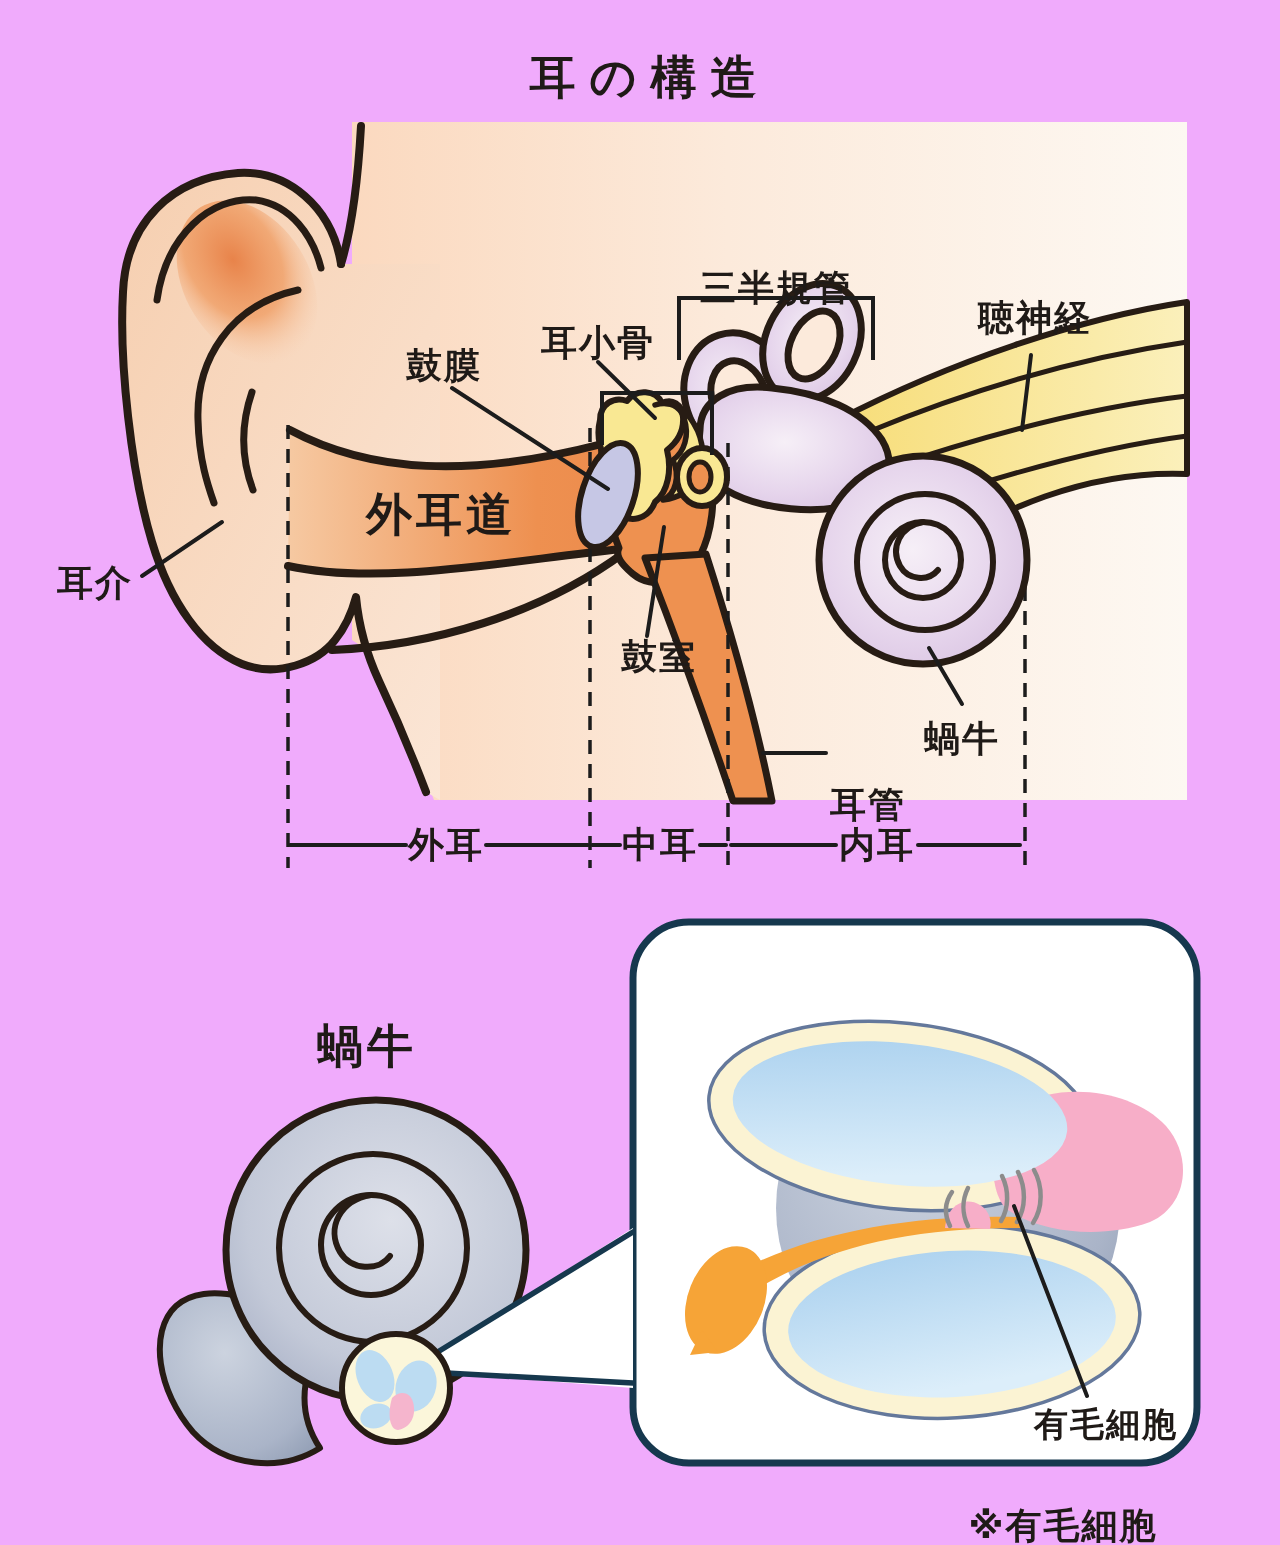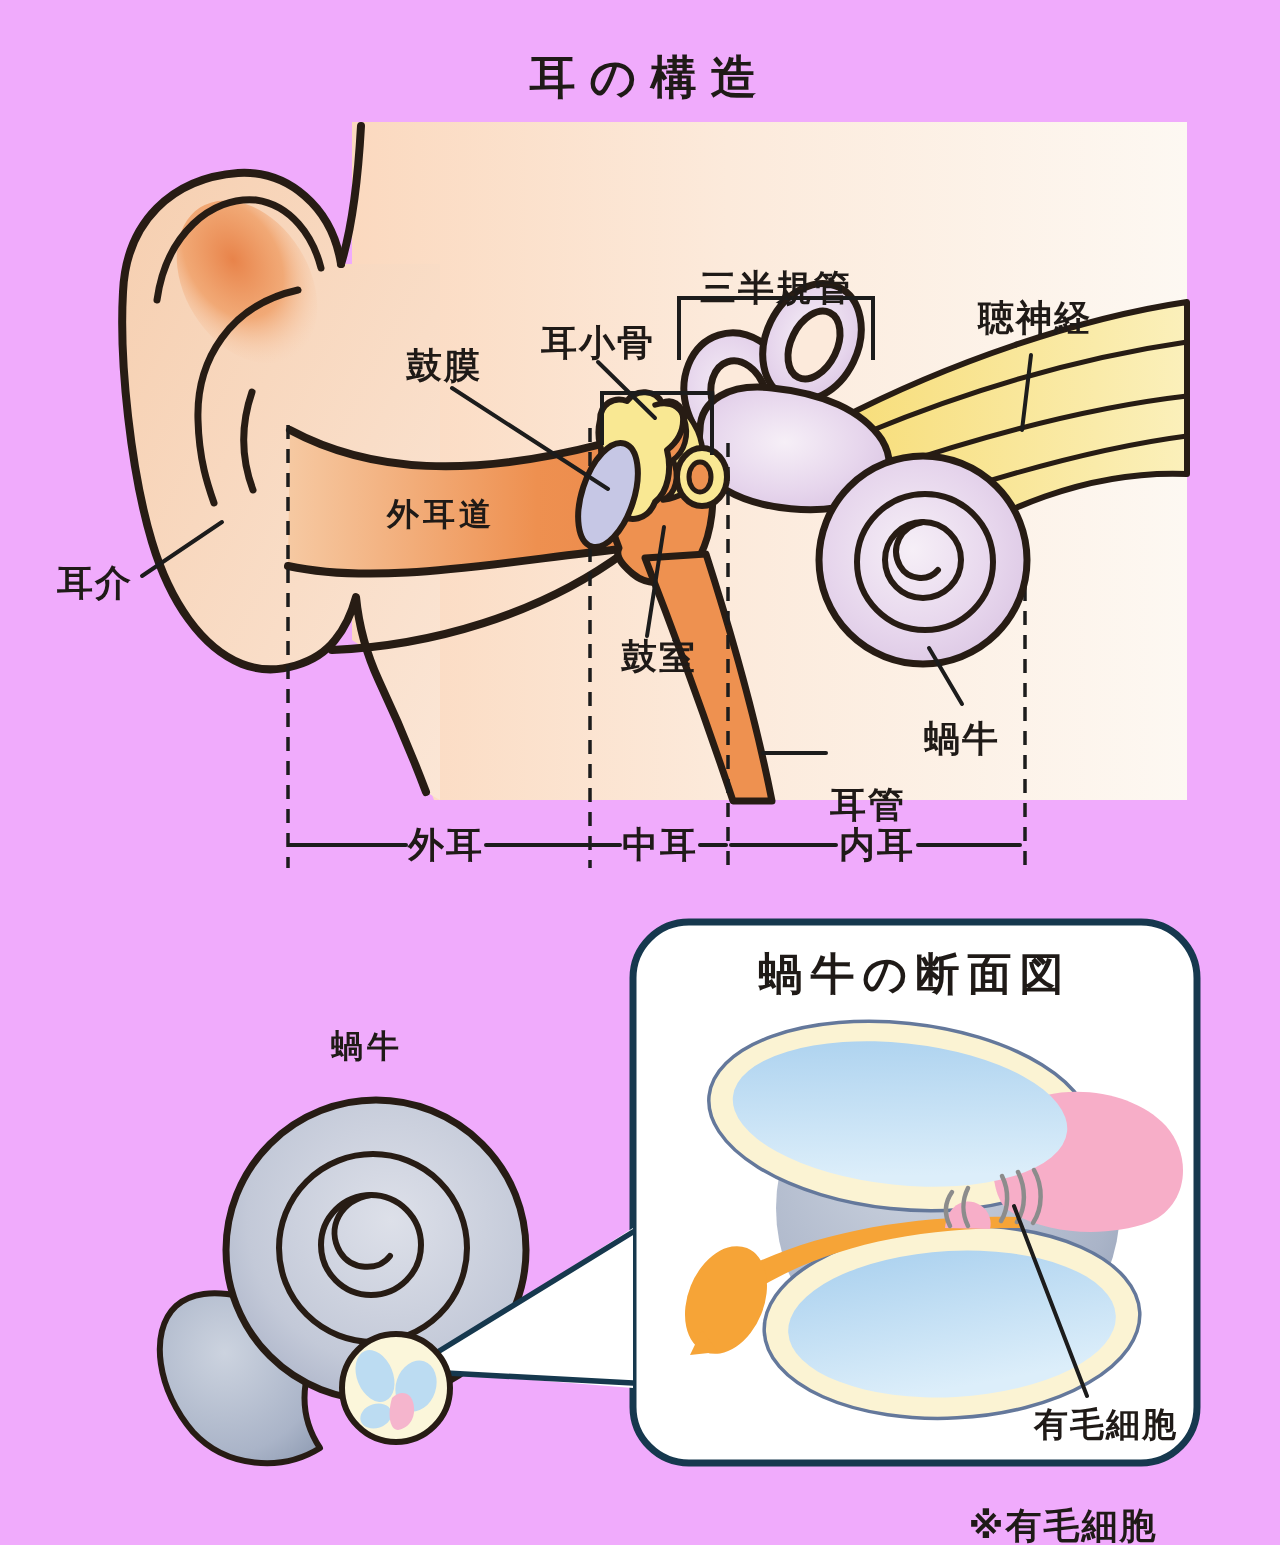--- a/index.html
+++ b/index.html
@@ -8,21 +8,21 @@
     font-family:"DejaVu Sans","Liberation Sans",sans-serif;
   }
   #art{position:absolute;left:0;top:0;width:1280px;height:1545px;}
   .lbl{
     position:absolute;transform:translate(-50%,-50%);
     font-weight:bold;color:#1f1a17;white-space:nowrap;line-height:1;
     font-size:36px;letter-spacing:2px;
   }
   .lbl.big{font-size:46px;letter-spacing:14px;}
   .lbl.panel-title{font-size:44px;letter-spacing:8px;}
-  .lbl.mid{font-size:32px;letter-spacing:4px;}
+  .lbl.mid{font-size:46px;letter-spacing:4px;}
   .lbl.small{font-size:34px;}
 </style>
 </head>
 <body>
 
 <div id="stage">
 
   <svg id="art" viewBox="0 0 1280 1545">
     <defs>
       <linearGradient id="bgGrad" x1="0" y1="0" x2="1" y2="0">
@@ -248,16 +248,15 @@
   <div class="lbl" style="left:95px;top:583px;">耳介</div>
   <div class="lbl" style="left:659px;top:657px;">鼓室</div>
   <div class="lbl" style="left:868px;top:757px;margin-top:48px;">耳管</div>
   <div class="lbl" style="left:962px;top:739px;">蝸牛</div>
 
   <div class="lbl" style="left:446px;top:845px;">外耳</div>
   <div class="lbl" style="left:660px;top:845px;">中耳</div>
   <div class="lbl" style="left:877px;top:845px;">内耳</div>
 
   <div class="lbl mid" style="left:367px;top:1046px;">蝸牛</div>
-  <div class="lbl panel-title" style="left:915px;top:974px;">蝸牛の断面図</div>
   <div class="lbl small" style="left:1106px;top:1424px;">有毛細胞</div>
   <div class="lbl" style="left:1063px;top:1526px;">※有毛細胞</div>
 </div>
 
 </body></html>

